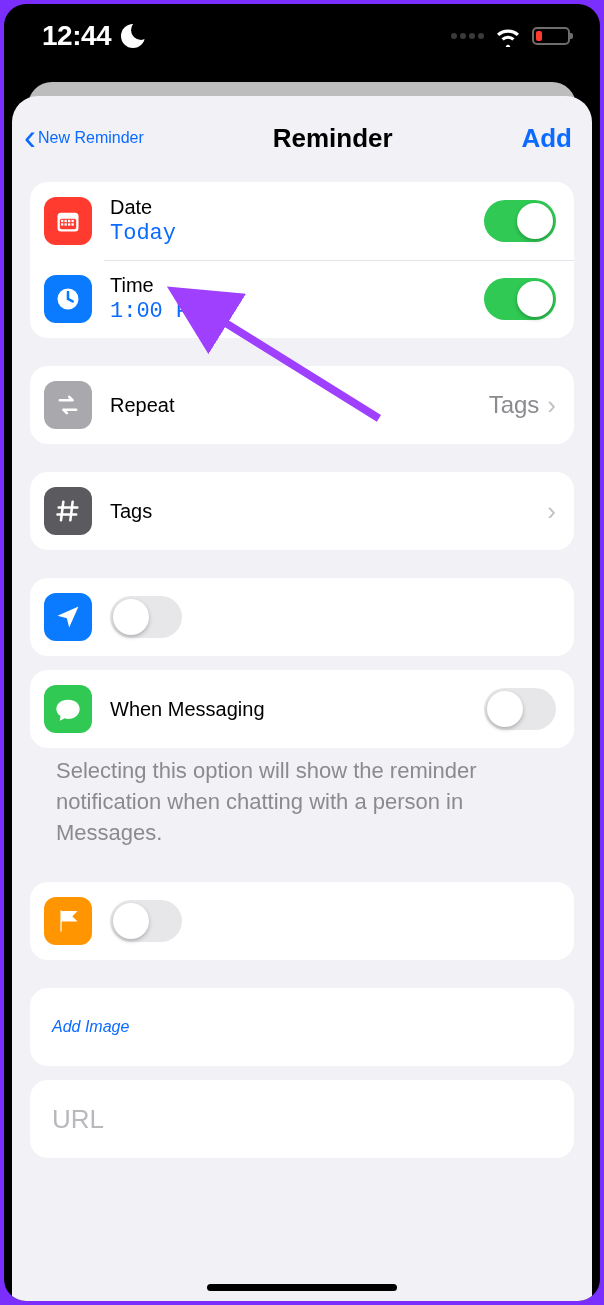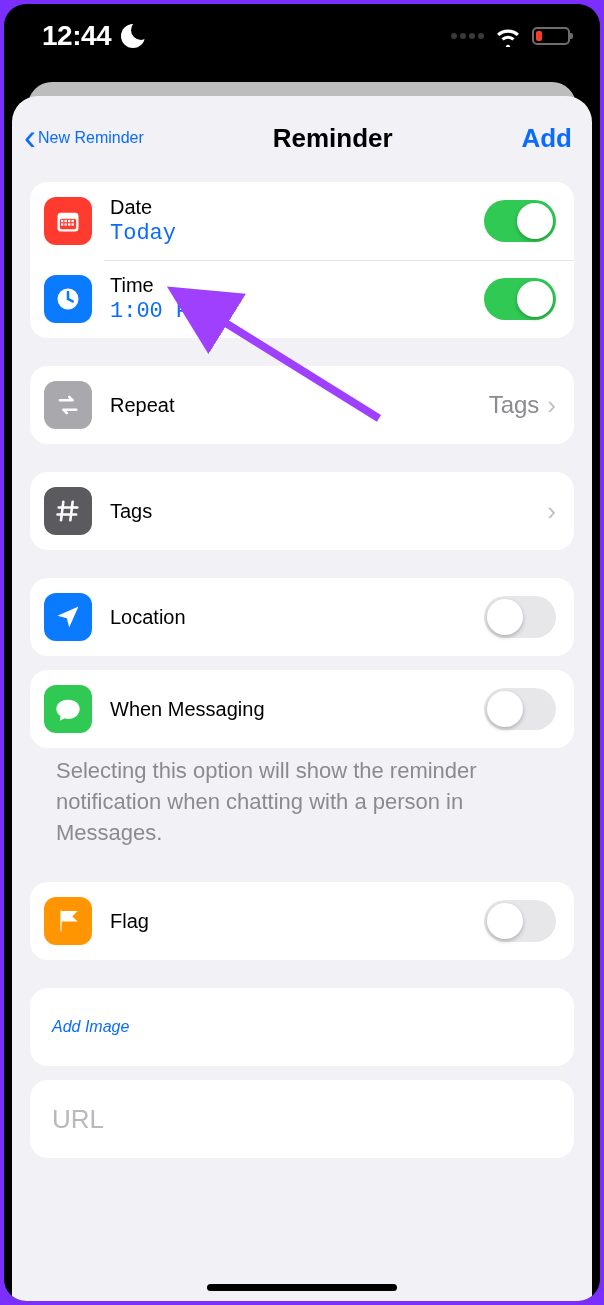--- a/index.html
+++ b/index.html
@@ -308,23 +308,20 @@
         </div>
       </div>
 
       <div class="group tight">
         <div class="row">
           <div class="icon-box ic-blue">
             <svg viewBox="0 0 24 24">
                 <path d="M3 11 L21 3 L13 21 L11 13 Z" fill="#fff"></path>
               </svg>
           </div>
-          <div class="row-body">
-            <div class="row-title">Location</div>
-          </div>
           <div class="toggle">
               <div class="knob"></div>
             </div>
         </div>
       </div>
 
       <div class="group tight">
         <div class="row">
           <div class="icon-box ic-green">
             <svg viewBox="0 0 24 24">
@@ -340,23 +337,20 @@
         </div>
       </div>
       <div class="hint">Selecting this option will show the reminder notification when chatting with a person in Messages.</div>
 
       <div class="group">
         <div class="row">
           <div class="icon-box ic-orange">
             <svg viewBox="0 0 24 24">
                 <path d="M6 3 V21 M6 4 H19 L15 8 L19 12 H6" fill="#fff" stroke="#fff" stroke-width="1"></path>
               </svg>
-          </div>
-          <div class="row-body">
-            <div class="row-title">Flag</div>
           </div>
           <div class="toggle">
               <div class="knob"></div>
             </div>
         </div>
       </div>
 
 
       <div class="group tight">
         <div class="row noicon">

